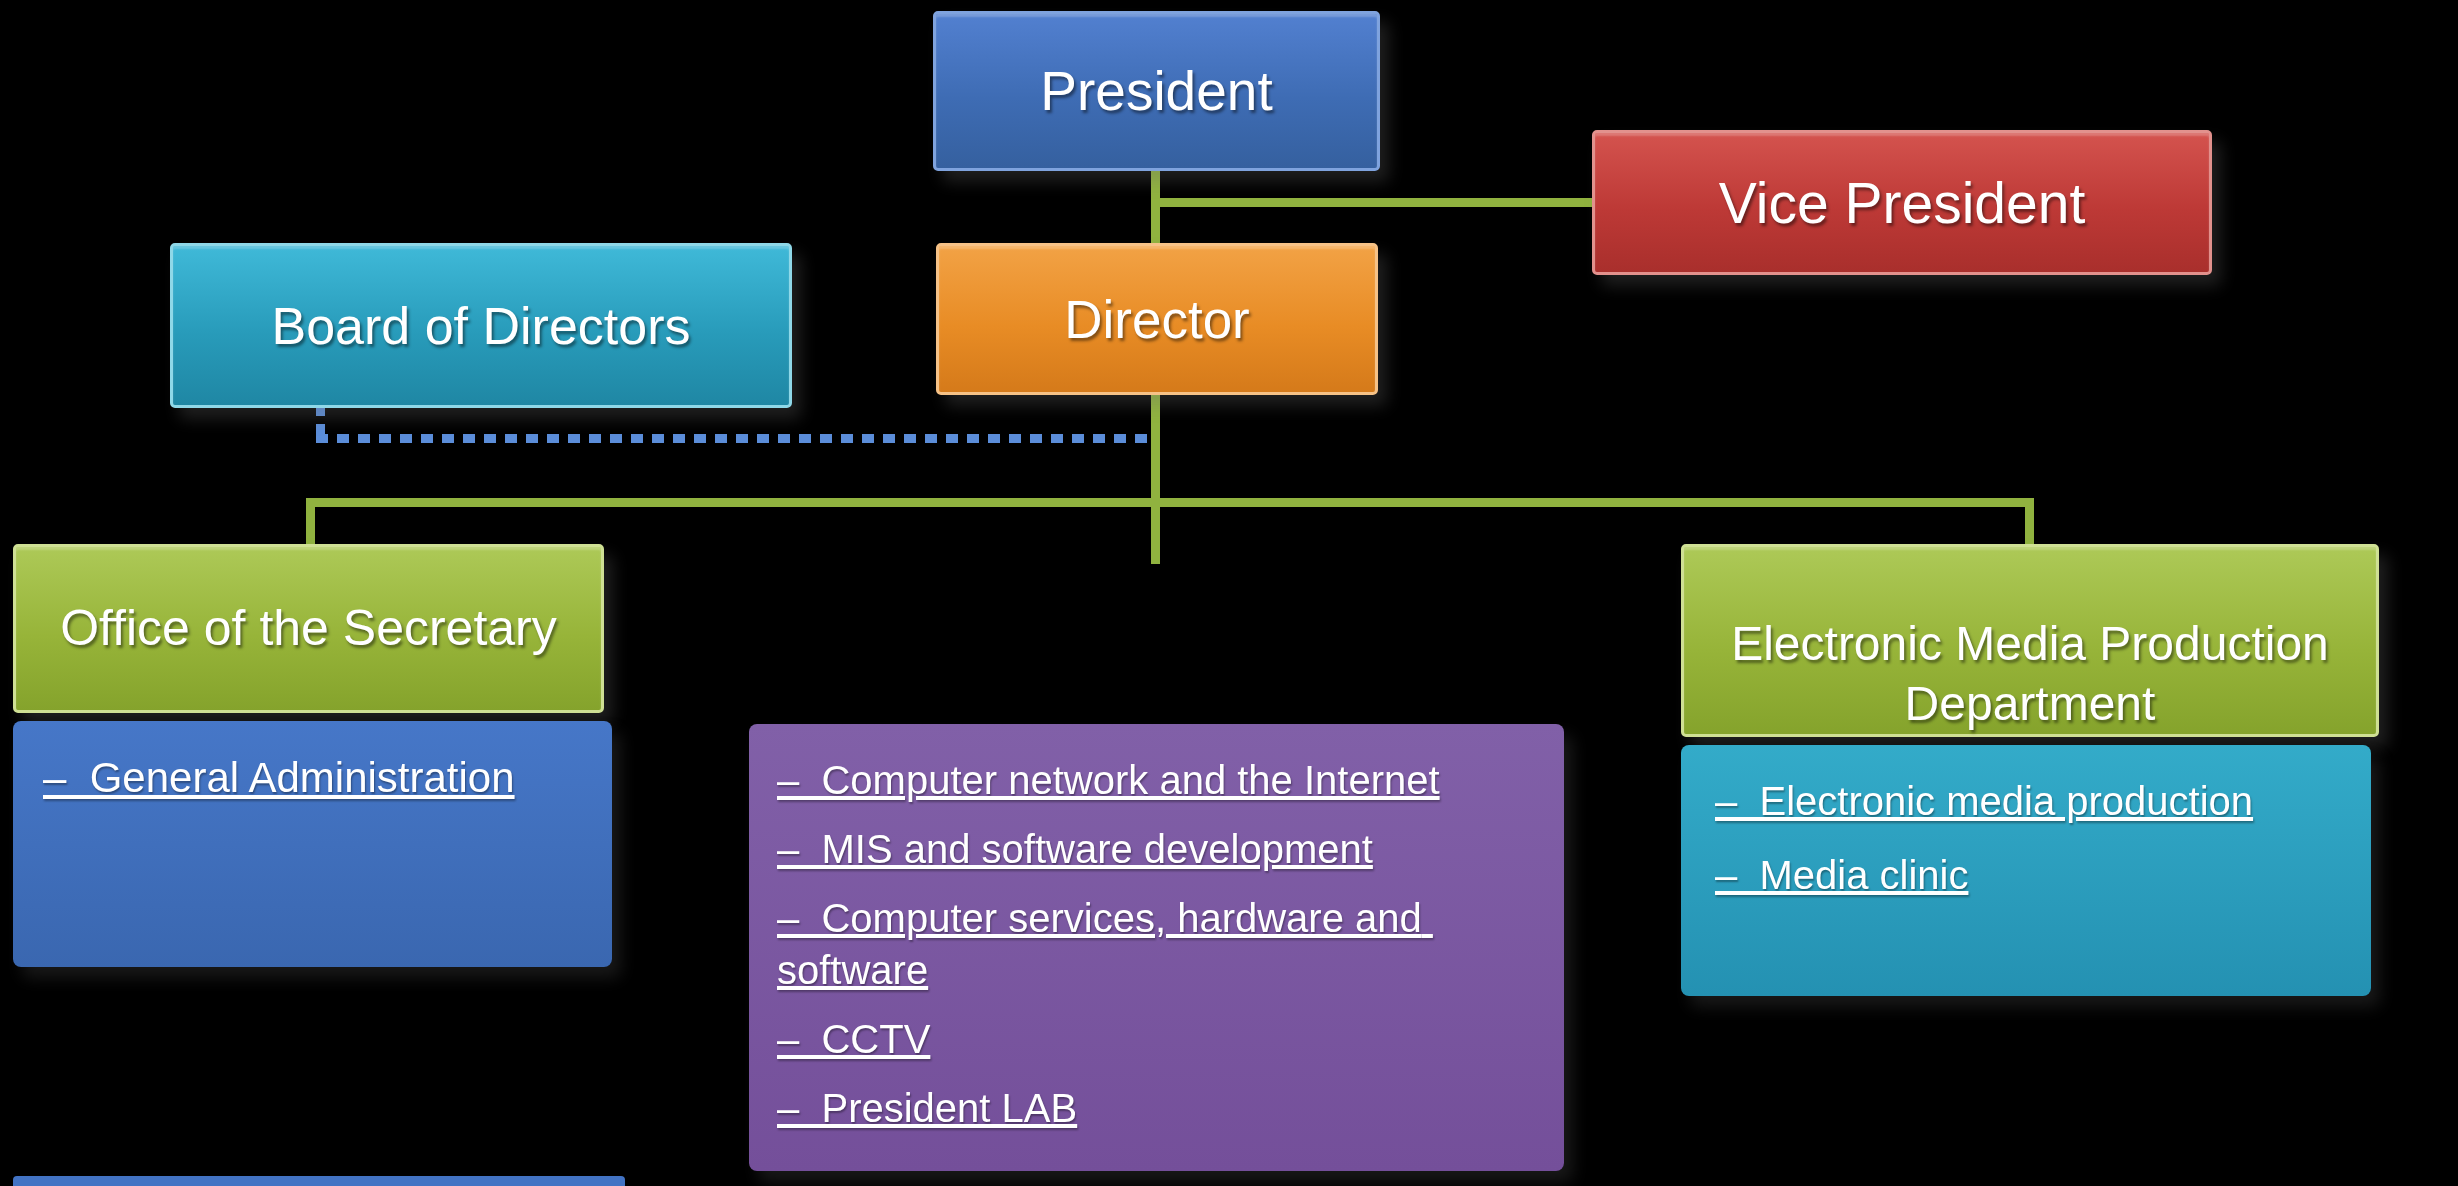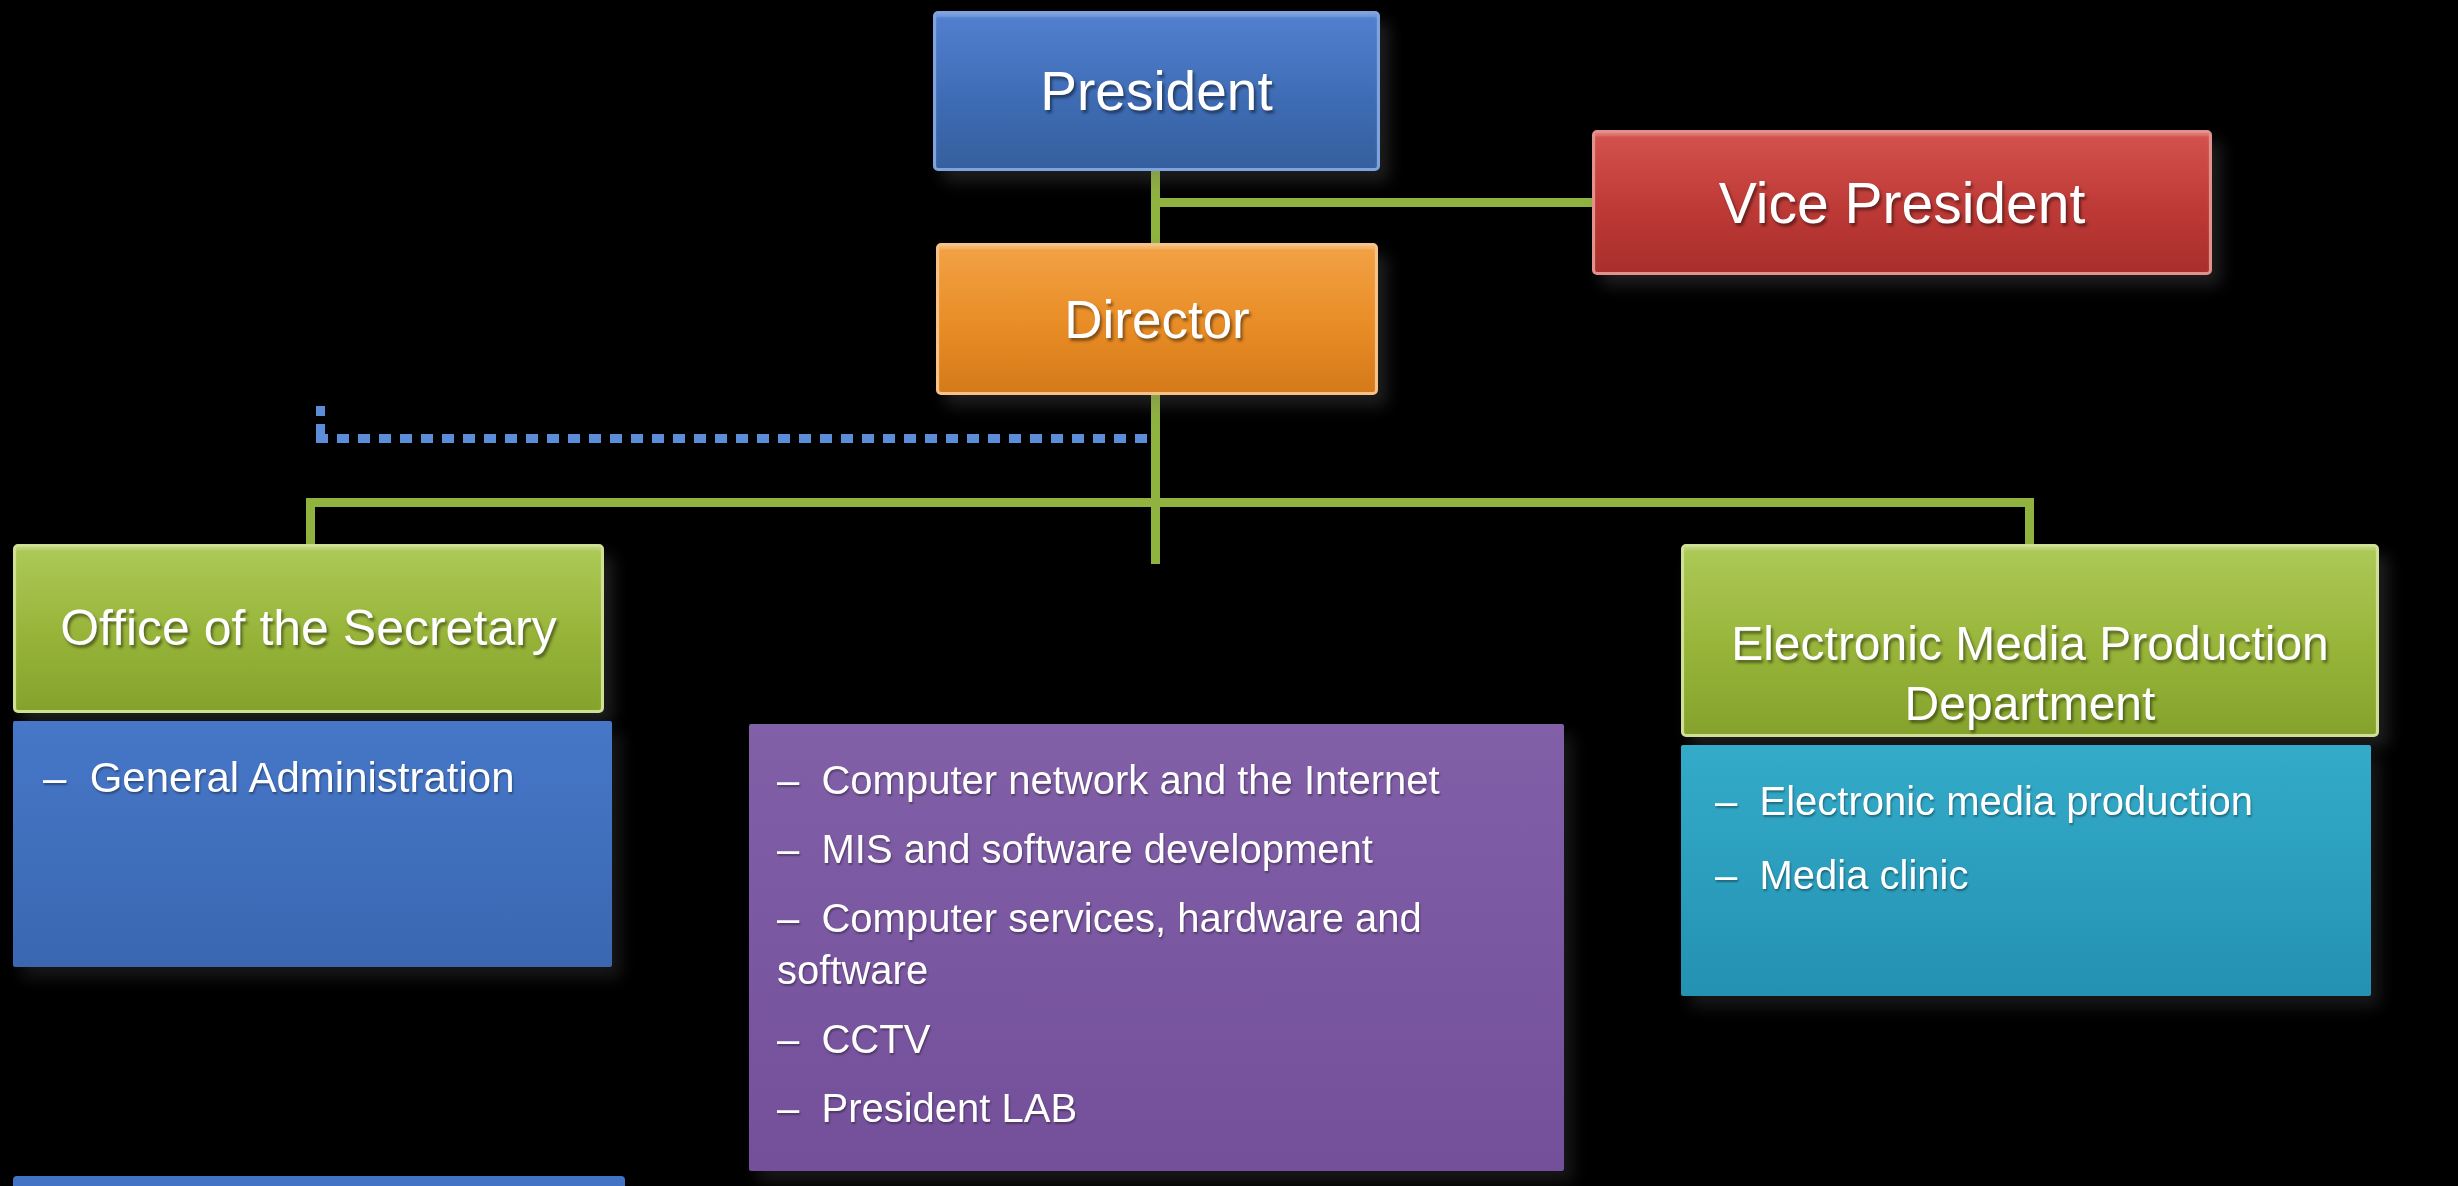--- a/index.html
+++ b/index.html
@@ -40,21 +40,22 @@
                  border: 3px solid #cfe094; font-size: 50px; line-height: 1.25; padding: 0 18px; }
   .hdr-secretary { left: 13px;   top: 544px; width: 591px; height: 169px; }
   .hdr-computer  { left: 749px;  top: 560px; width: 810px; height: 161px; }
   .hdr-media     { left: 1681px; top: 544px; width: 698px; height: 193px; font-size: 48px; align-items: flex-end; }
 
   
   .dept-body {
     position: absolute;
     box-sizing: border-box;
     box-shadow: 9px 11px 16px rgba(110,110,110,0.22);
-    border-radius: 2px;
+    border-radius: 8px;
+    text-decoration: underline;
   }
   .body-secretary { left: 13px;   top: 721px; width: 599px; height: 246px;
                     background: linear-gradient(180deg,#4677c8 0%,#3a67b0 100%);
                     padding: 30px 24px 0 30px; }
   .body-computer  { left: 749px;  top: 724px; width: 815px; height: 447px;
                     background: linear-gradient(180deg,#8160a8 0%,#744f9a 100%);
                     padding: 30px 42px 0 28px; }
   .body-media     { left: 1681px; top: 745px; width: 690px; height: 251px;
                     background: linear-gradient(180deg,#33abc9 0%,#2491b2 100%);
                     padding: 30px 20px 0 34px; }
@@ -111,20 +112,23 @@
   <div class="dotted d-horiz"></div>
 
   <div class="box president">
     <span>President</span>
   </div>
 
   <div class="box vice">
     <span>Vice President</span>
   </div>
 
+  <div class="box board">
+    <span>Board of Directors</span>
+  </div>
 
   <div class="box director">
     <span>Director</span>
   </div>
 
   <div class="box dept-header hdr-secretary">
     <span>Office of the Secretary</span>
   </div>
   <div class="dept-body body-secretary">
     <div class="item">–  General Administration</div>

